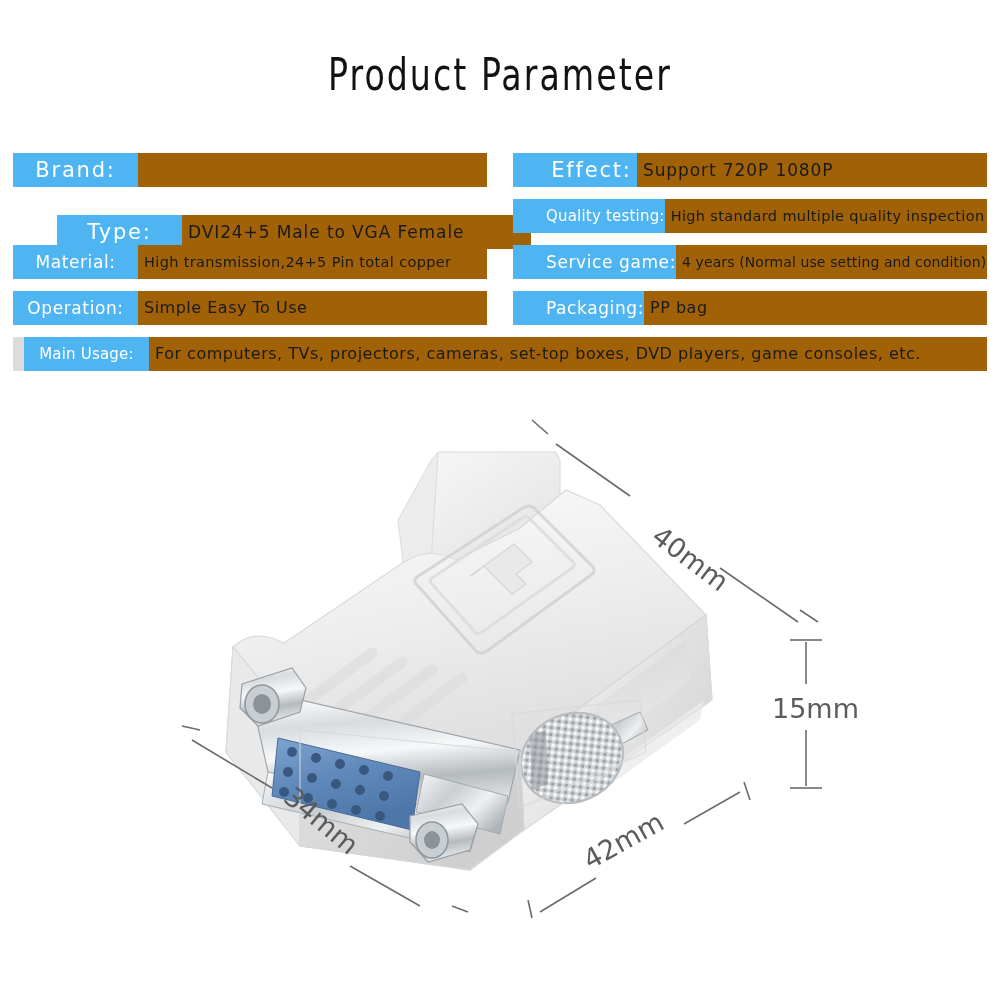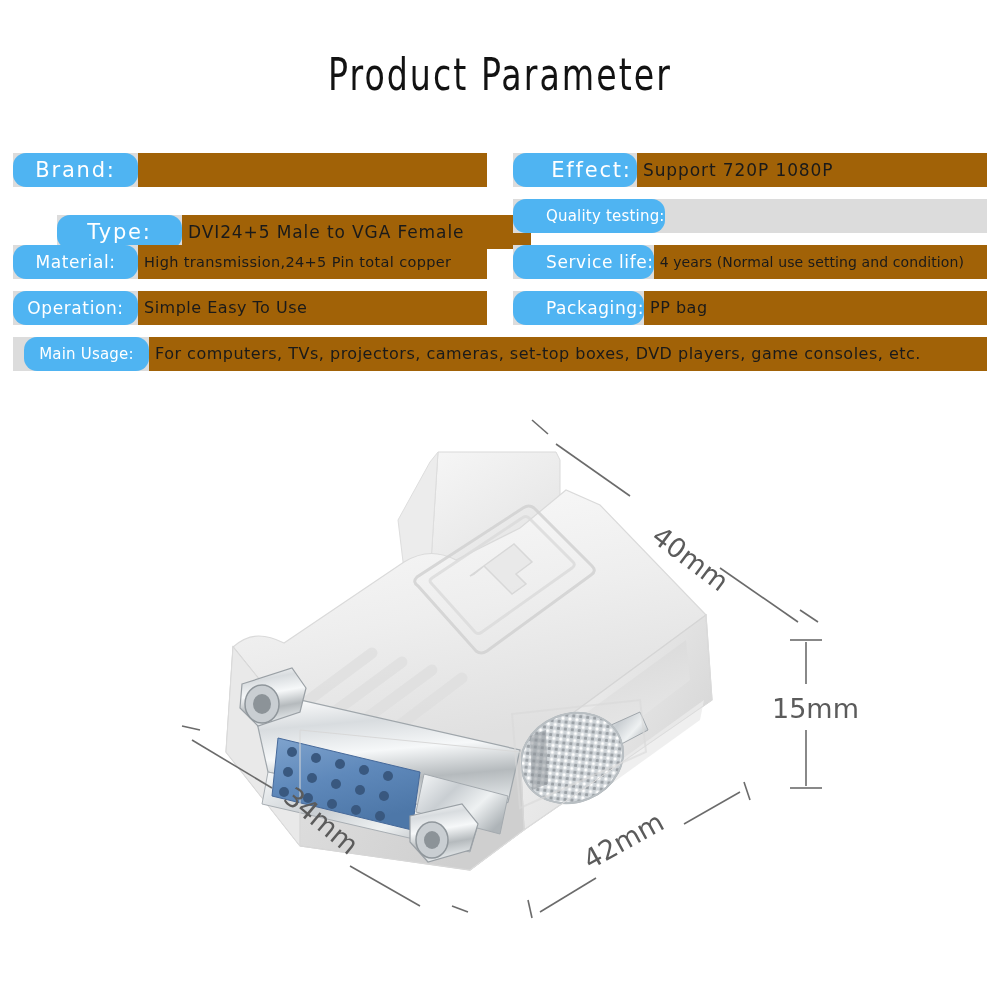--- a/index.html
+++ b/index.html
@@ -29,21 +29,20 @@
   }
   .spec-row.left  { left:13px;  width:474px; }
   .spec-row.right { left:513px; width:474px; }
   .spec-row.full  { left:13px;  width:974px; }
 
   .spec-label{
     flex:0 0 125px; background:#4fb4f2; color:#ffffff;
     display:flex; align-items:center; justify-content:center;
     font-size:20px; letter-spacing:1.4px; white-space:nowrap;
     line-height:1;
-    border-radius:13px;
   }
   .spec-row.right .spec-label{ flex:0 0 124px;padding-left:33px; }
   .spec-label.sm{ font-size:15px; letter-spacing:.2px; }
   .spec-label.md{ font-size:17px; letter-spacing:.6px; }
   .spec-label.lg{ font-size:21px; letter-spacing:1.8px; }
 
   .spec-value{
     flex:1 1 auto; background:#a16207; color:#1a1a1a;
     display:flex; align-items:center;
     padding-left:6px; font-size:17px; letter-spacing:.9px;
@@ -93,24 +92,25 @@
       <div class="spec-value md">Simple Easy To Use</div>
     </div>
 
     <div class="spec-row right" style="top:0px;">
       <div class="spec-label lg">Effect:</div>
       <div class="spec-value">Support 720P 1080P</div>
     </div>
 
     <div class="spec-row right" style="top:46px;">
       <div class="spec-label sm">Quality testing:</div>
+      <div class="spec-value sm">High standard multiple quality inspection</div>
     </div>
 
     <div class="spec-row right" style="top:92px;">
-      <div class="spec-label md">Service life:</div>
+      <div class="spec-label md">Service game:</div>
       <div class="spec-value xs">4 years (Normal use setting and condition)</div>
     </div>
 
     <div class="spec-row right" style="top:138px;">
       <div class="spec-label md">Packaging:</div>
       <div class="spec-value md">PP bag</div>
     </div>
 
     <div class="spec-row full" style="top:184px;padding-left:11px;">
       <div class="spec-label sm">Main Usage:</div>

